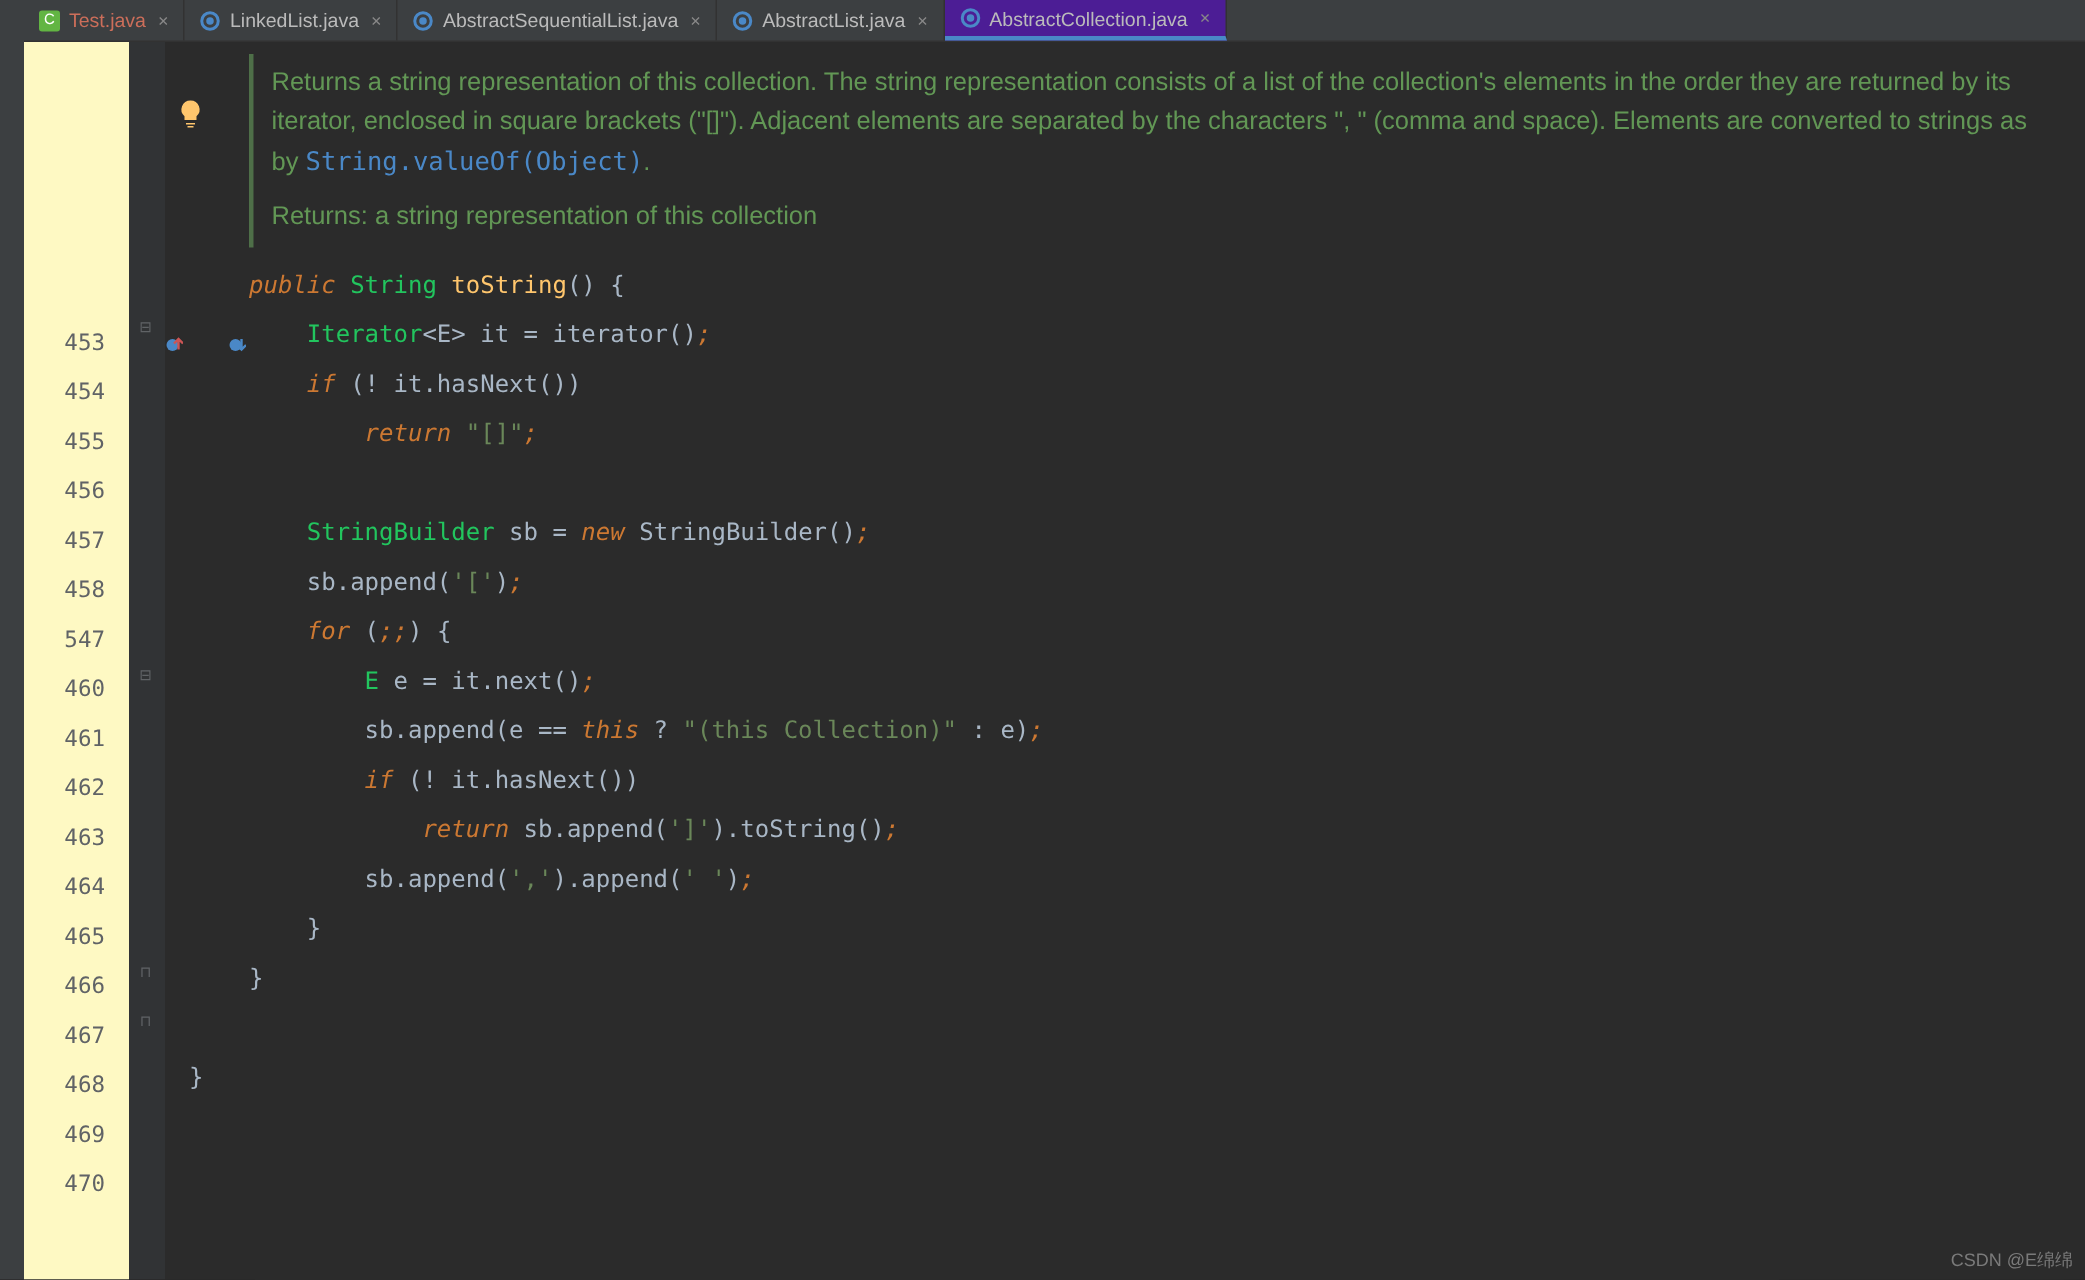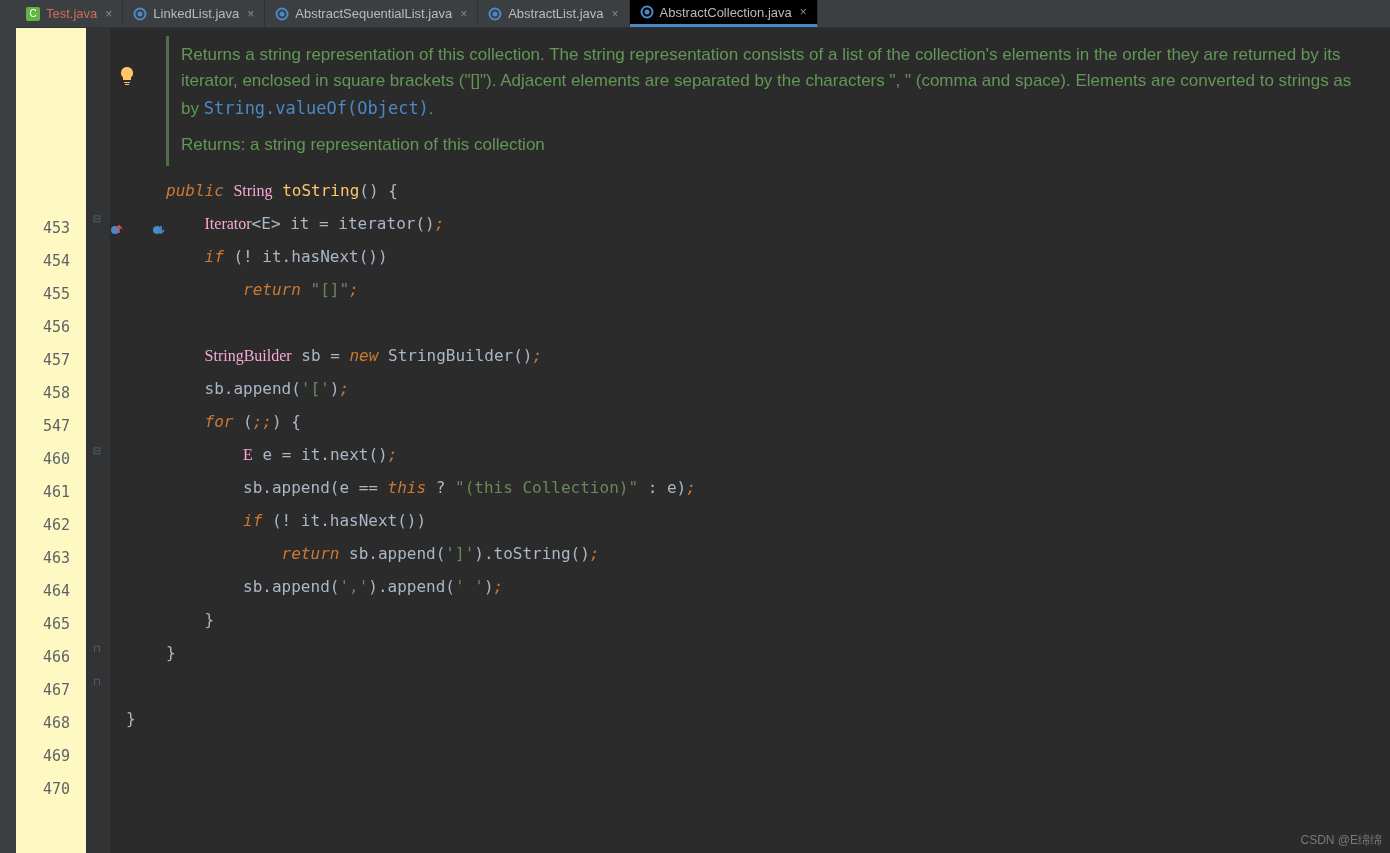--- a/index.html
+++ b/index.html
@@ -27,21 +27,21 @@
       display: flex; align-items: center;
       padding: 0 10px;
       gap: 6px;
       color: #bbbbbb;
       font-size: 13px;
       border-right: 1px solid #323232;
       cursor: pointer;
       white-space: nowrap;
     }
     .tab.active {
-      background: #000000;
+      background: #4c1d95;
       border-bottom: 3px solid #4a88c7;
     }
     .tab.modified .tab-label { color: #cc6e5a; }
     .tab-icon {
       width: 14px; height: 14px; border-radius: 2px;
       display: inline-flex; align-items: center; justify-content: center;
       font-size: 10px; color: #fff;
     }
     .tab-icon.green { background: #62b543; }
     .tab-icon.blue-ring { background: transparent; }
@@ -104,21 +104,21 @@
       position: absolute; left: -52px; top: 30px;
       width: 20px; height: 20px;
       color: #ffc66d;
     }
     .doc-link { color: #4a88c7; font-family: "Menlo","Consolas",monospace; }
     .doc-returns { margin-top: 10px; }
 
     .code-line { height: 33px; white-space: pre; position: relative; }
     .kw { color: #cc7832; font-style: italic; }
     .mname { color: #ffc66d; }
-    .type { color: #f9a8d4; font-family: Liberation Serif, serif; }
+    .type { color: #22c55e; }
     .str { color: #6a8759; }
     .paren { color: #a9b7c6; }
     .txt { color: #a9b7c6; }
     .watermark {
       position: absolute; right: 8px; bottom: 4px;
       color: #7a7a7a; font-size: 12px; font-family: sans-serif;
     }
     .scrollbar {
       position: absolute; right: 0; top: 28px; bottom: 0; width: 14px;
       background: #2b2b2b;

